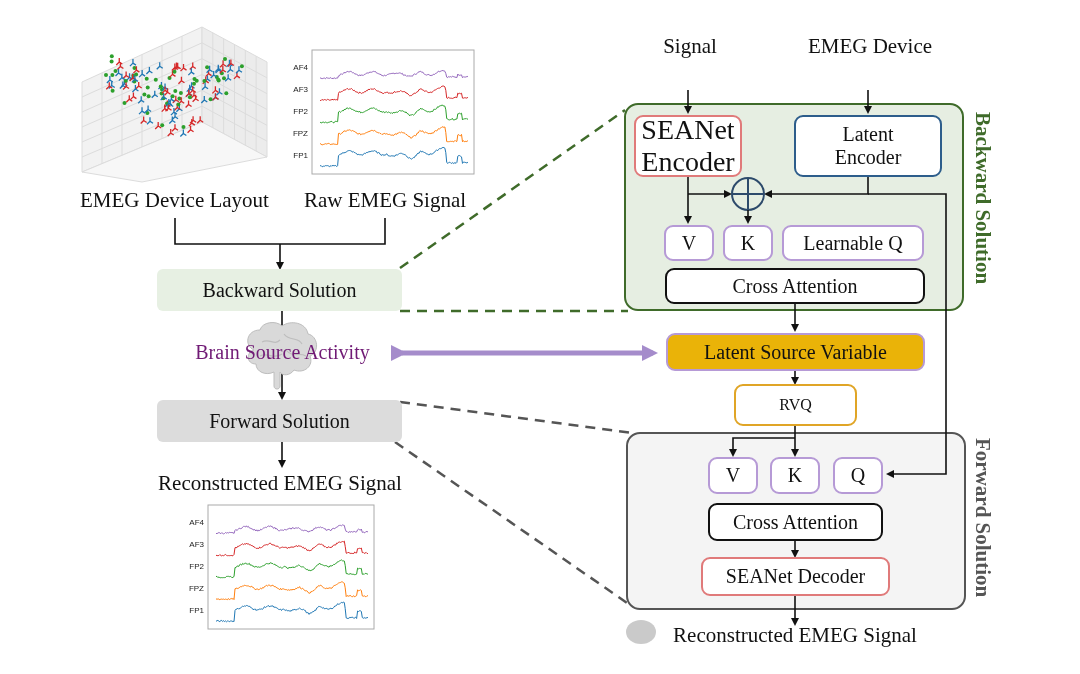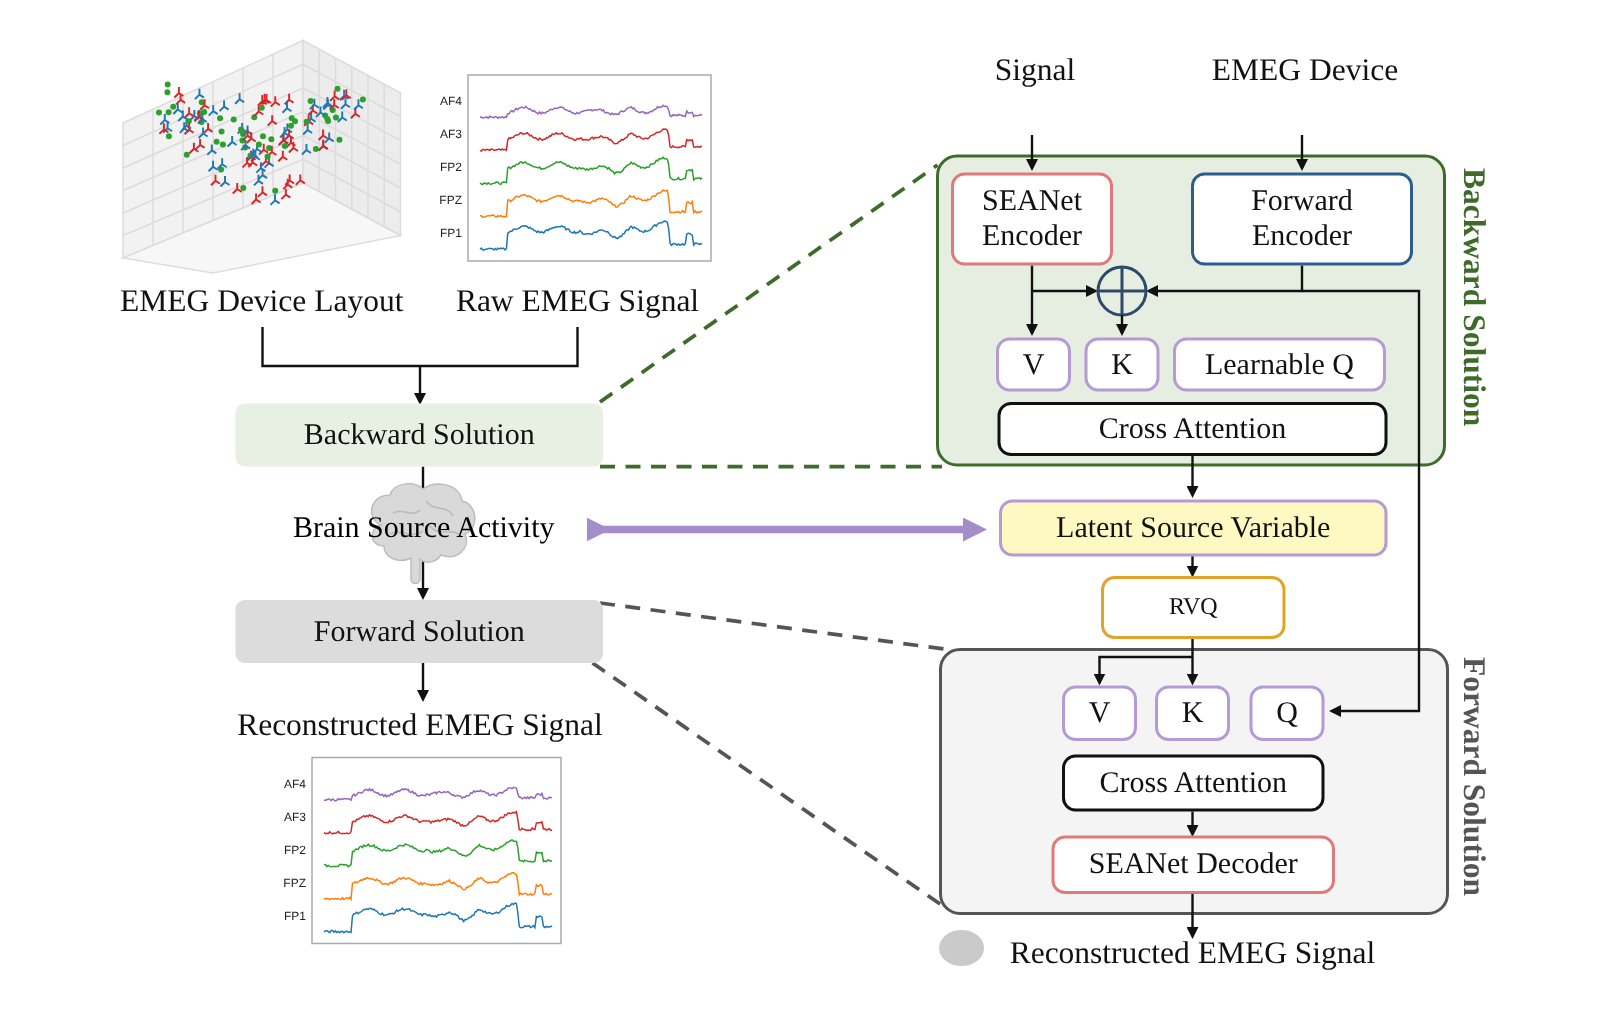--- a/index.html
+++ b/index.html
@@ -230,21 +230,21 @@
   <g fill="#d9d9d9" stroke="#bdbdbd" stroke-width="1">
     <path d="M14,30 C4,26 6,10 20,10 C22,2 36,0 42,6 C50,0 66,2 68,14 C78,16 80,32 70,36 C74,46 64,54 54,50 C50,56 42,56 40,52 L40,66 C40,70 34,70 34,66 L34,52 C26,56 16,52 16,44 C6,44 6,32 14,30 z"></path>
   </g>
   <g fill="none" stroke="#bdbdbd" stroke-width="1.2">
     <path d="M22,22 C30,18 34,26 40,20"></path>
       <path d="M44,14 C50,22 58,16 62,24"></path>
     <path d="M20,36 C28,32 34,40 42,34"></path>
       <path d="M46,30 C52,38 60,32 66,36"></path>
   </g>
 </svg>
-<div class="lbl" style="left:170px;top:340px;width:225px;font-size:20px;color:#000000">Brain Source Activity</div>
+<div class="lbl" style="left:170px;top:340px;width:225px;font-size:20px;color:#701a75">Brain Source Activity</div>
 
 <div class="box" style="left:157px;top:400px;width:245px;height:42px;background:#dcdcdc;border-radius:6px;font-size:20px">Forward Solution</div>
 
 <div class="lbl" style="left:130px;top:471px;width:300px;font-size:21px">Reconstructed EMEG Signal</div>
 
 <div class="abs" style="left:178px;top:503px;width:200px;height:130px">
   <svg width="200" height="130" class="signal-plot">
       <rect x="30" y="2" width="166" height="124" fill="#fff" stroke="#aaa" stroke-width="1"></rect>
       <text x="26" y="22" text-anchor="end" font-size="8" fill="#222">AF4</text>
       <path d="M38.0,30.5L39.0,30.5L39.9,30.2L40.9,29.5L41.8,29.9L42.8,30.7L43.7,29.7L44.6,30.3L45.6,30.9L46.5,30.5L47.5,29.5L48.5,30.1L49.4,29.6L50.4,30.0L51.3,29.4L52.3,29.5L53.2,29.5L54.1,29.6L55.1,29.7L56.0,30.5L57.0,27.4L58.0,26.4L58.9,27.6L59.8,26.6L60.8,25.4L61.8,25.3L62.7,25.7L63.7,25.4L64.6,24.1L65.5,23.4L66.5,23.4L67.5,24.0L68.4,22.8L69.3,24.1L70.3,23.3L71.3,24.9L72.2,25.1L73.2,25.7L74.1,25.6L75.0,26.9L76.0,26.8L76.9,26.6L77.9,28.0L78.8,26.8L79.8,28.2L80.8,27.1L81.7,27.7L82.7,26.2L83.6,26.8L84.6,25.7L85.5,25.0L86.4,25.1L87.4,24.1L88.3,24.6L89.3,23.7L90.3,22.9L91.2,23.6L92.2,22.8L93.1,23.5L94.1,23.3L95.0,24.9L95.9,25.3L96.9,24.4L97.8,26.0L98.8,25.6L99.8,27.1L100.7,27.7L101.7,27.7L102.6,27.0L103.5,27.1L104.5,27.1L105.5,27.5L106.4,26.4L107.3,26.5L108.3,27.2L109.3,26.1L110.2,25.9L111.2,25.4L112.1,25.1L113.0,26.2L114.0,24.9L115.0,24.7L115.9,25.4L116.9,25.5L117.8,24.8L118.8,25.0L119.7,25.1L120.6,24.7L121.6,25.6L122.5,26.2L123.5,27.1L124.5,27.0L125.4,27.9L126.4,27.3L127.3,27.4L128.3,27.6L129.2,27.9L130.1,29.1L131.1,28.3L132.1,28.5L133.0,27.4L133.9,27.7L134.9,27.3L135.9,25.5L136.8,25.9L137.8,24.3L138.7,25.1L139.6,24.5L140.6,24.3L141.6,24.6L142.5,23.8L143.4,24.8L144.4,24.5L145.4,24.9L146.3,25.8L147.3,25.7L148.2,27.4L149.1,27.0L150.1,26.5L151.1,26.4L152.0,27.2L152.9,27.7L153.9,26.0L154.9,25.5L155.8,25.3L156.8,25.7L157.7,25.0L158.6,24.0L159.6,23.9L160.6,22.5L161.5,22.4L162.4,22.3L163.4,22.8L164.4,21.9L165.3,22.2L166.3,22.4L167.2,26.1L168.2,28.5L169.1,28.5L170.1,29.5L171.0,29.1L171.9,28.5L172.9,29.3L173.8,28.3L174.8,29.4L175.8,28.3L176.7,28.5L177.7,29.1L178.6,28.9L179.6,26.8L180.5,26.1L181.4,26.6L182.4,27.2L183.3,26.0L184.3,29.4L185.3,29.0L186.2,29.7L187.2,29.5L188.1,28.4L189.1,28.8L190.0,28.6" fill="none" stroke="#9467bd" stroke-width="1"></path>
@@ -295,34 +295,34 @@
 
   <line x1="795" y1="304" x2="795" y2="330" stroke="#111" stroke-width="1.6" marker-end="url(#ah2)"></line>
   <line x1="795" y1="370" x2="795" y2="383" stroke="#111" stroke-width="1.6" marker-end="url(#ah2)"></line>
 
   <line x1="795" y1="425" x2="795" y2="455" stroke="#111" stroke-width="1.6" marker-end="url(#ah2)"></line>
   <path d="M795,438 H733 V455" fill="none" stroke="#111" stroke-width="1.6" marker-end="url(#ah2)"></path>
   <line x1="795" y1="541" x2="795" y2="556" stroke="#111" stroke-width="1.6" marker-end="url(#ah2)"></line>
   <line x1="795" y1="596" x2="795" y2="624" stroke="#111" stroke-width="1.6" marker-end="url(#ah2)"></line>
 </svg>
 
-<div class="box" style="left:634px;top:115px;width:108px;height:62px;border:2.5px solid #e07a7a;font-size:20px;flex-direction:column">
+<div class="box" style="left:634px;top:115px;width:108px;height:62px;border:2.5px solid #e07a7a;font-size:28px;flex-direction:column">
   <div>SEANet</div>
   <div>Encoder</div>
 </div>
 <div class="box" style="left:794px;top:115px;width:148px;height:62px;border:2.5px solid #2d5d8b;font-size:20px;flex-direction:column">
-  <div>Forward</div>
+  <div>Latent</div>
   <div>Encoder</div>
 </div>
 <div class="box" style="left:664px;top:225px;width:50px;height:36px;border:2.5px solid #b69ad6;font-size:20px">V</div>
 <div class="box" style="left:723px;top:225px;width:50px;height:36px;border:2.5px solid #b69ad6;font-size:20px">K</div>
 <div class="box" style="left:782px;top:225px;width:142px;height:36px;border:2.5px solid #b69ad6;font-size:20px">Learnable Q</div>
 <div class="box" style="left:665px;top:268px;width:260px;height:36px;border:2.5px solid #111;font-size:20px">Cross Attention</div>
 
-<div class="box" style="left:666px;top:333px;width:259px;height:38px;border:2.5px solid #b69ad6;background:#fef9c3;font-size:20px">Latent Source Variable</div>
+<div class="box" style="left:666px;top:333px;width:259px;height:38px;border:2.5px solid #b69ad6;background:#eab308;font-size:20px">Latent Source Variable</div>
 <div class="box" style="left:734px;top:384px;width:123px;height:42px;border:2.5px solid #e0a526;font-size:16px">RVQ</div>
 
 <div class="box" style="left:708px;top:457px;width:50px;height:37px;border:2.5px solid #b69ad6;font-size:20px">V</div>
 <div class="box" style="left:770px;top:457px;width:50px;height:37px;border:2.5px solid #b69ad6;font-size:20px">K</div>
 <div class="box" style="left:833px;top:457px;width:50px;height:37px;border:2.5px solid #b69ad6;font-size:20px">Q</div>
 <div class="box" style="left:708px;top:503px;width:175px;height:38px;border:2.5px solid #111;font-size:20px">Cross Attention</div>
 <div class="box" style="left:701px;top:557px;width:189px;height:39px;border:2.5px solid #e07a7a;font-size:20px">SEANet Decoder</div>
 
 <div class="lbl" style="left:640px;top:623px;width:310px;font-size:21px">Reconstructed EMEG Signal</div>
 

